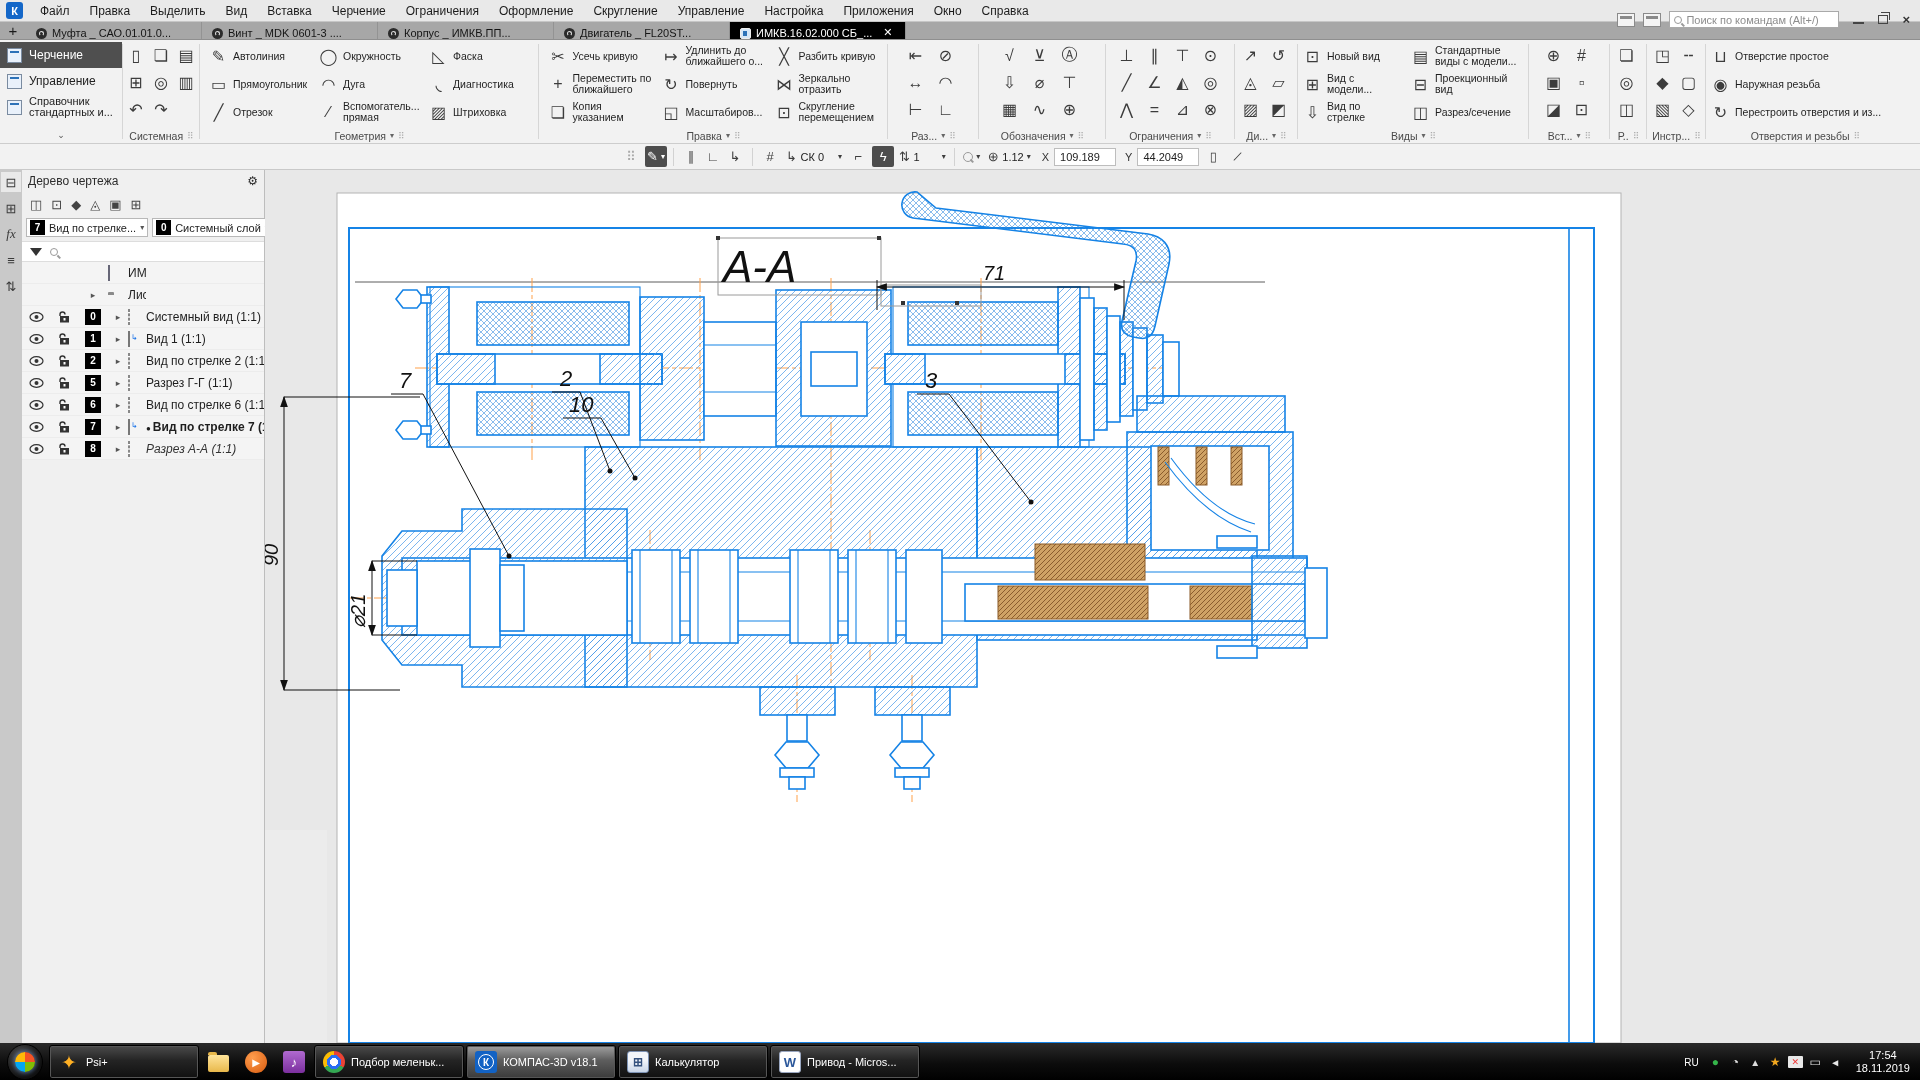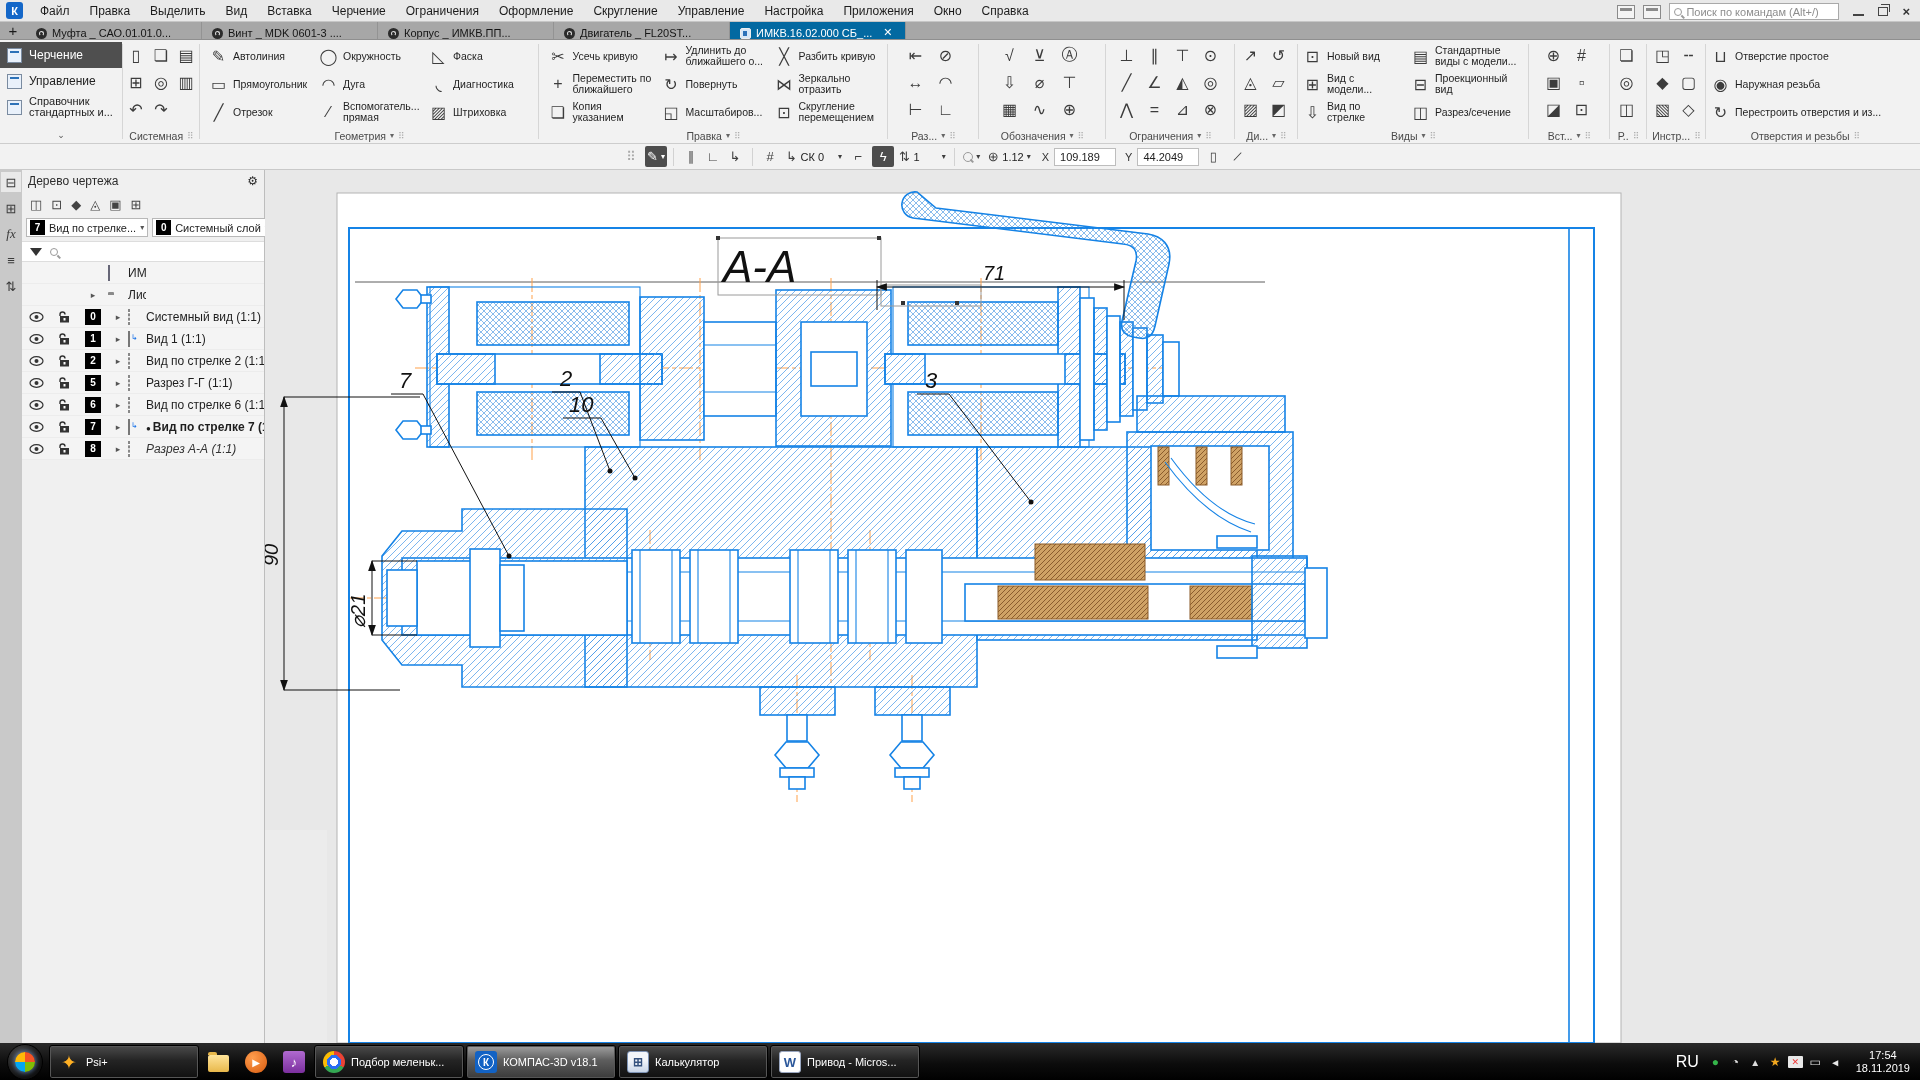--- a/index.html
+++ b/index.html
@@ -3,39 +3,39 @@
 <meta charset="utf-8">
 <style>
   *{margin:0;padding:0;box-sizing:border-box}
   html,body{width:1920px;height:1080px;overflow:hidden;font-family:"Liberation Sans",sans-serif;background:#e8e8e8}
   
   .titlebar{height:22px;background:#e9e9e9;display:flex;align-items:center;border-bottom:1px solid #c6c6c6;position:relative}
   .appico{width:17px;height:17px;margin:0 8px 0 6px;border-radius:3px;background:#1467c8;color:#fff;font-size:11px;font-weight:bold;
     display:flex;align-items:center;justify-content:center}
   .menu{display:flex;gap:2px}
   .menu span{font-size:12px;color:#1c1c1c;padding:2px 9px;cursor:default;white-space:nowrap}
-  .tb-right{position:absolute;right:4px;top:3px;display:flex;align-items:center;gap:8px}
+  .tb-right{position:absolute;right:4px;top:11px;display:flex;align-items:center;gap:8px}
   .winbtn-sm{width:18px;height:14px;border:1px solid #8a8a8a;background:#f4f4f4;position:relative}
   .winbtn-sm::before{content:"";position:absolute;left:2px;right:2px;top:2px;height:3px;background:#8a8a8a}
   .searchbox{width:170px;height:17px;background:#fff;border:1px solid #a9a9a9;display:flex;align-items:center;padding:0 4px;gap:4px}
   .mag{width:8px;height:8px;border:1.5px solid #9a9a9a;border-radius:50%;position:relative;flex:none}
   .mag::after{content:"";position:absolute;width:4px;height:1.5px;background:#9a9a9a;transform:rotate(45deg);left:6px;top:7px}
   .searchbox .ph{font-size:11px;color:#8d8d8d;white-space:nowrap;overflow:hidden}
   .wctl{display:flex;gap:14px;margin:0 6px;align-items:center}
   .wctl .mn{width:11px;height:2px;background:#444;margin-top:6px}
   .wctl .rs{width:10px;height:9px;border:1.5px solid #444;position:relative}
   .wctl .rs::before{content:"";position:absolute;left:2px;top:-4px;width:8px;height:7px;border:1.5px solid #444;border-bottom:none;border-left:none}
   .wctl .cl{font-size:13px;font-weight:bold;color:#333;line-height:10px}
   
   .tabbar{height:18px;background:#a7a7a7;display:flex;align-items:stretch;border-bottom:1px solid #8f8f8f}
   .newtab{width:26px;font-size:15px;color:#1a1a1a;display:flex;align-items:center;justify-content:center}
   .dtab{display:flex;align-items:flex-end;gap:5px;padding:0 10px;font-size:11px;color:#151515;border-right:1px solid #939393;max-width:182px;min-width:176px}
   .dtab .ticon{width:11px;height:11px;border-radius:50%;background:#2b2b2b;flex:none;position:relative}
   .dtab .ticon::after{content:"";position:absolute;inset:3px;border-radius:50%;border:1.5px solid #ddd;border-bottom-color:transparent}
-  .dtab.active{background:#0369a1;color:#fff}
+  .dtab.active{background:#000000;color:#fff}
   .dtab.active .ticon{border-radius:2px;background:#d7e7f7;border:1px solid #eee}
   .dtab.active .ticon::after{inset:2px;border:none;border-left:4px solid #2d72b8;border-radius:0}
   .dtab .lbl{white-space:nowrap;overflow:hidden;text-overflow:ellipsis}
   .dtab .x{margin-left:6px;font-size:11px}
   
   .ribbon{height:104px;background:#f2f2f2;border-bottom:1px solid #cdcdcd;display:flex;align-items:stretch}
   .rsep{width:1px;background:#d6d6d6;margin:4px 0}
   .rsec{display:flex;flex-direction:column}
   .rsec .content{flex:1;padding-top:2px}
   .rlab{height:15px;display:flex;align-items:center;justify-content:center;gap:4px;font-size:10.5px;color:#4a4a4a}
@@ -123,21 +123,21 @@
   .ic-aimp{background:linear-gradient(#b06ad0,#7b2f9e);color:#fff;font-size:13px}
   .ic-chrome{border-radius:50%;background:
      radial-gradient(circle,#fff 0 4px,#2a6df4 4px 7px,transparent 7px),
      conic-gradient(#ea4335 0 120deg,#34a853 0 240deg,#fbbc05 0 360deg)}
   .ic-kompas{background:#1262c4;border-radius:3px}
   .ic-kompas i{width:16px;height:16px;border:1.5px solid #fff;border-radius:50%;font-style:normal;color:#fff;font-size:10px;font-weight:bold;
      display:flex;align-items:center;justify-content:center}
   .ic-calc{background:linear-gradient(#f3f6fa 40%,#c9d6e8);border:1px solid #7d93b5;color:#35527e;font-size:12px;font-weight:bold}
   .ic-word{background:#fff;border:1px solid #9aa7c0;color:#2b579a;font-weight:bold;font-size:13px}
   .tray{margin-left:auto;display:flex;align-items:center;gap:9px;padding-right:10px}
-  .tray .lang{color:#fff;font-size:16px}
+  .tray .lang{color:#fff;font-size:10px}
   .tri{font-size:12px;width:15px;text-align:center}
   .tr-green{color:#35b54a}.tr-clock{color:#e8e8e8}.tr-up{color:#dcdcdc;font-size:10px}.tr-star{color:#f2a71f}
   .tr-x{color:#e33;background:#e8e8e8;font-size:9px;line-height:12px;border-radius:1px}
   .tr-mon{color:#e8e8e8}.tr-spk{color:#e8e8e8;font-size:10px}
   .clock{color:#fff;font-size:11px;text-align:center;line-height:13px;margin-left:4px}
 </style>
 </head>
 <body>
 
 <div class="titlebar">

